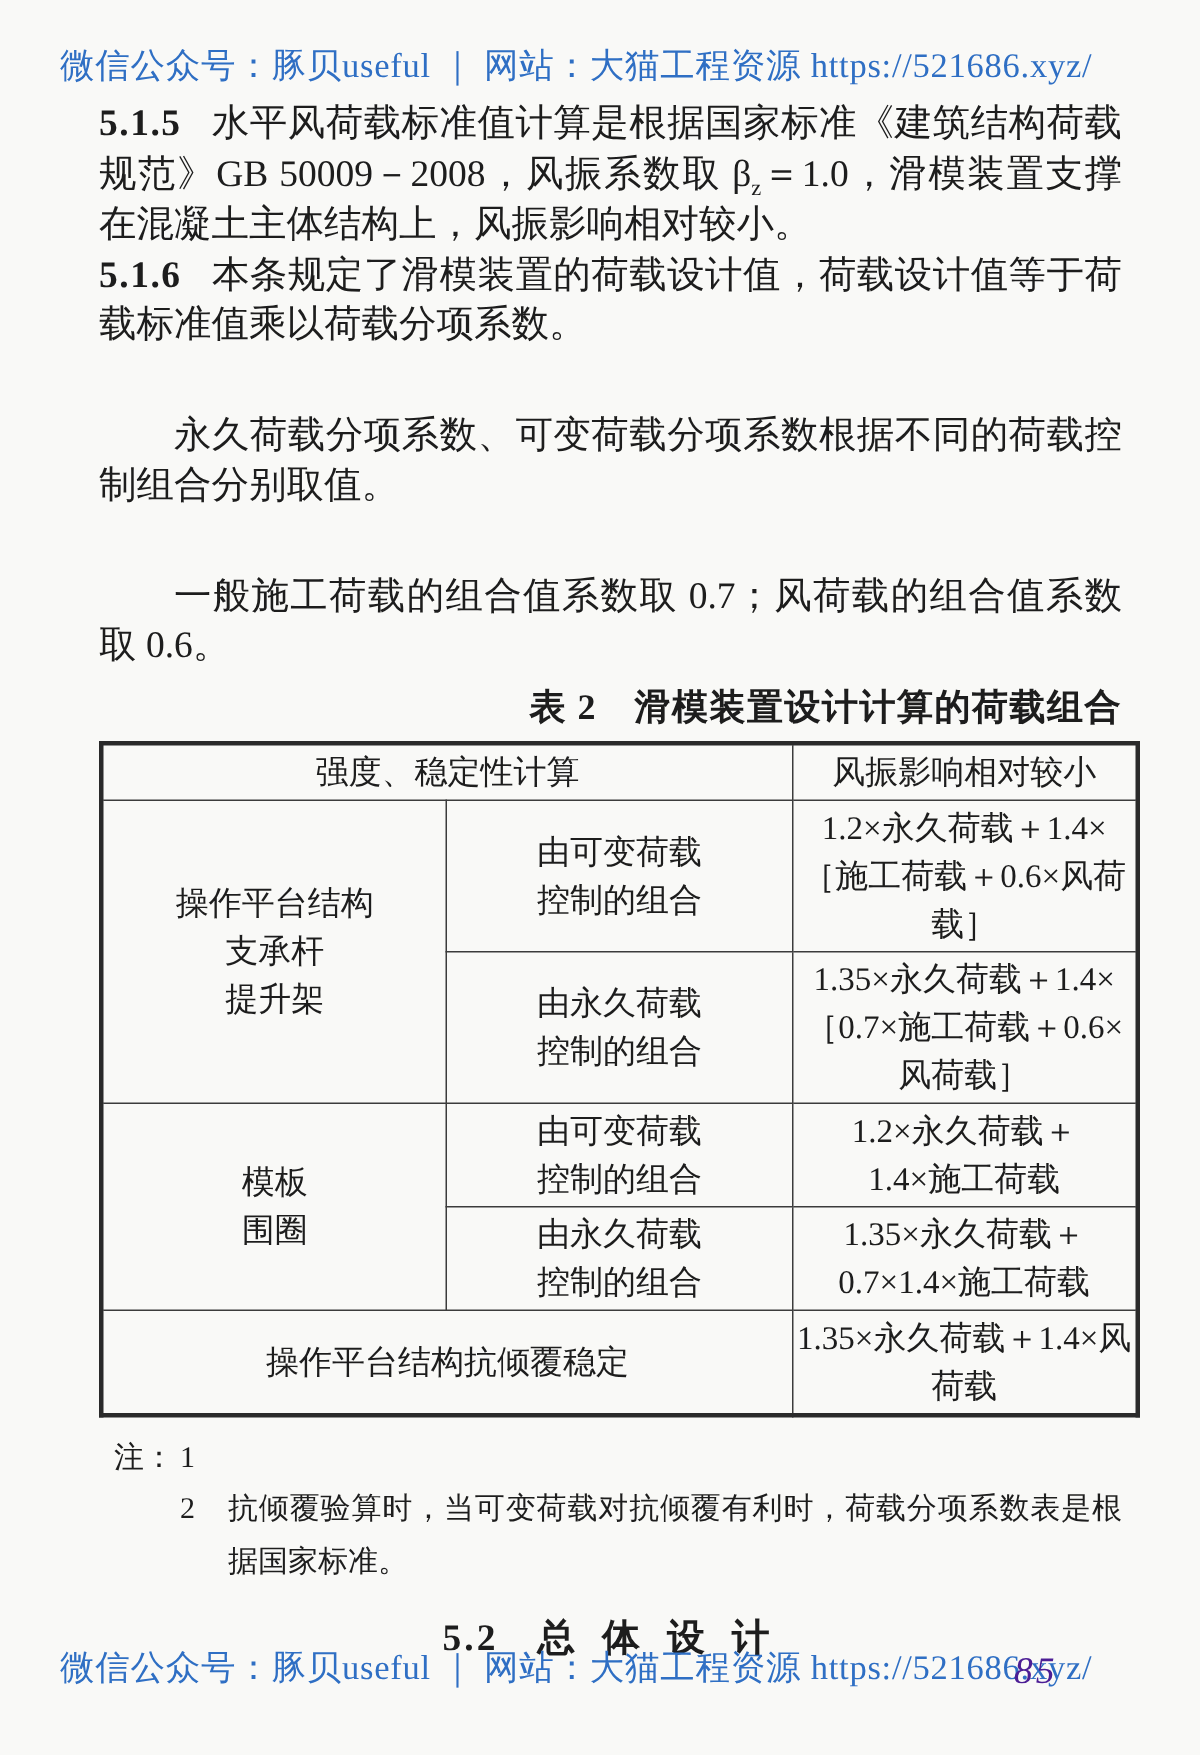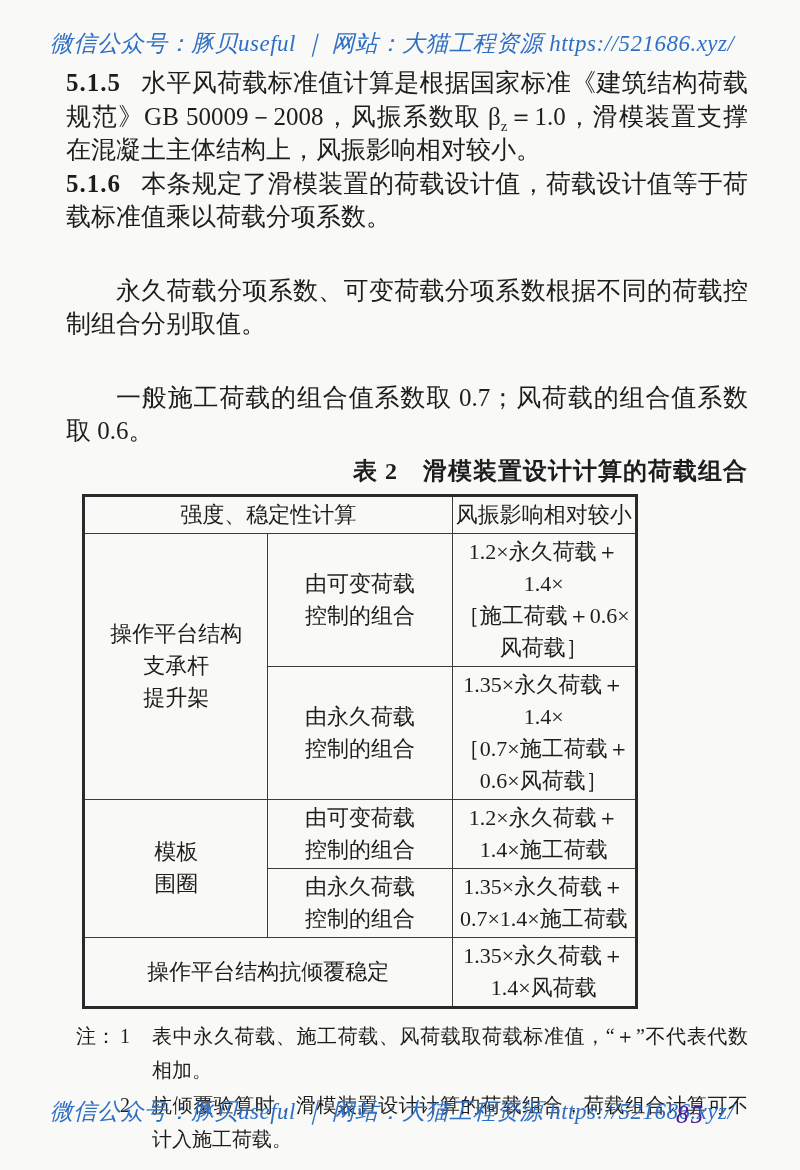--- a/index.html
+++ b/index.html
@@ -7,27 +7,26 @@
     width: 800px; height: 1170px;
     background: #f9f9f7;
     font-family: "Liberation Serif", "DejaVu Serif", serif;
     color: #1d1d1d;
     position: relative;
     overflow: hidden;
   }
   
   .watermark {
     position: absolute;
-    left: 50px;
+    left: 40px;
     width: 740px;
     font-size: 23px;
     color: #2f6fc4;
     white-space: nowrap;
     letter-spacing: 0.5px;
-    font-style: italic;
   }
   .wm-top { top: 28px; }
   .wm-bottom { top: 1096px; }
 
   .content {
     position: absolute;
     top: 66px; left: 66px;
     width: 682px;
   }
   .para {
@@ -47,24 +46,23 @@
 
   .table-title {
     text-align: right;
     font-weight: bold;
     font-size: 24px;
     margin: 7px 0 7px 0;
     letter-spacing: 1px;
   }
   table.load-table {
     border-collapse: collapse;
-    width: 556px;
+    width: 694px;
     table-layout: fixed;
     border: 3px solid #2a2a2a;
-    margin-left: 16px;
   }
   table.load-table td {
     border: 1.6px solid #3c3c3c;
     text-align: center;
     vertical-align: middle;
     font-size: 22px;
     line-height: 32px;
     white-space: pre-line;
     padding: 2px 2px;
   }
@@ -163,26 +161,25 @@
       <td colspan="2">操作平台结构抗倾覆稳定</td>
       <td>1.35×永久荷载＋1.4×风荷载</td>
     </tr>
   </tbody>
     </table>
 
   <div class="notes">
     <div class="note-row">
       <span class="note-label">注：</span>
       <span class="note-num">1</span>
-      <span class="note-text">表中永久荷载、施工荷载、风荷载取荷载标准值，“＋”不代表代数相加。</span>
     </div>
     <div class="note-row">
       <span class="note-spacer"></span>
       <span class="note-num">2</span>
-      <span class="note-text">抗倾覆验算时，滑模装置设计计算的荷载组合，荷载组合计算可不计入施工荷载。</span>
+      <span class="note-text">抗倾覆验算时，当可变荷载对抗倾覆有利时，荷载分项系数表是根据国家标准。</span>
     </div>
   </div>
 
   <div class="section-heading"><span class="hnum">5.2</span><span class="htitle">总 体 设 计</span></div>
 
 </div>
 
 <div class="watermark wm-bottom">微信公众号：豚贝useful ｜ 网站：大猫工程资源 https://521686.xyz/</div>
 
 <div class="page-num">85</div>

